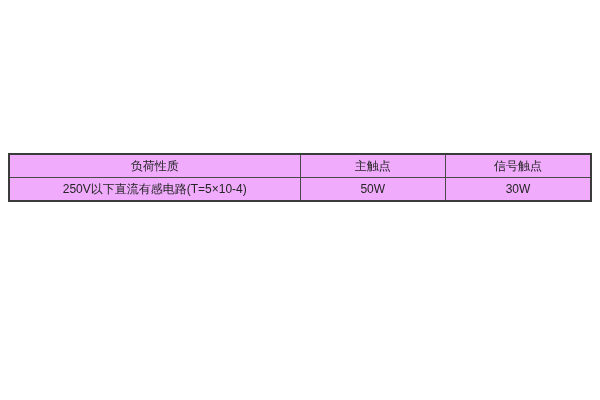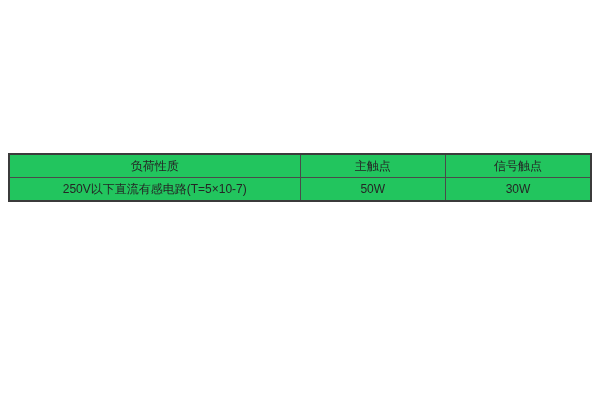--- a/index.html
+++ b/index.html
@@ -18,21 +18,21 @@
     position: absolute;
     left: 8px;
     top: 153px;
     width: 584px;
   }
   table.spec-table {
     width: 100%;
     border-collapse: collapse;
     table-layout: fixed;
     border: 2px solid #3b3b3b;
-    background: #22c55e;
+    background: #f0abfc;
   }
   table.spec-table td, table.spec-table th {
     border: 1px solid #4a4a4a;
     height: 22px;
     padding: 0 4px;
     text-align: center;
     vertical-align: middle;
     font-size: 12px;
     font-weight: 400;
     color: #252525;
@@ -56,19 +56,19 @@
     </colgroup>
     <thead>
       <tr>
         <th>负荷性质</th>
         <th>主触点</th>
         <th>信号触点</th>
       </tr>
     </thead>
     <tbody>
       <tr>
-        <td>250V以下直流有感电路(T=5×10-7)</td>
+        <td>250V以下直流有感电路(T=5×10-4)</td>
         <td>50W</td>
         <td>30W</td>
       </tr>
     </tbody>
   </table>
 </div>
 
 </body></html>

